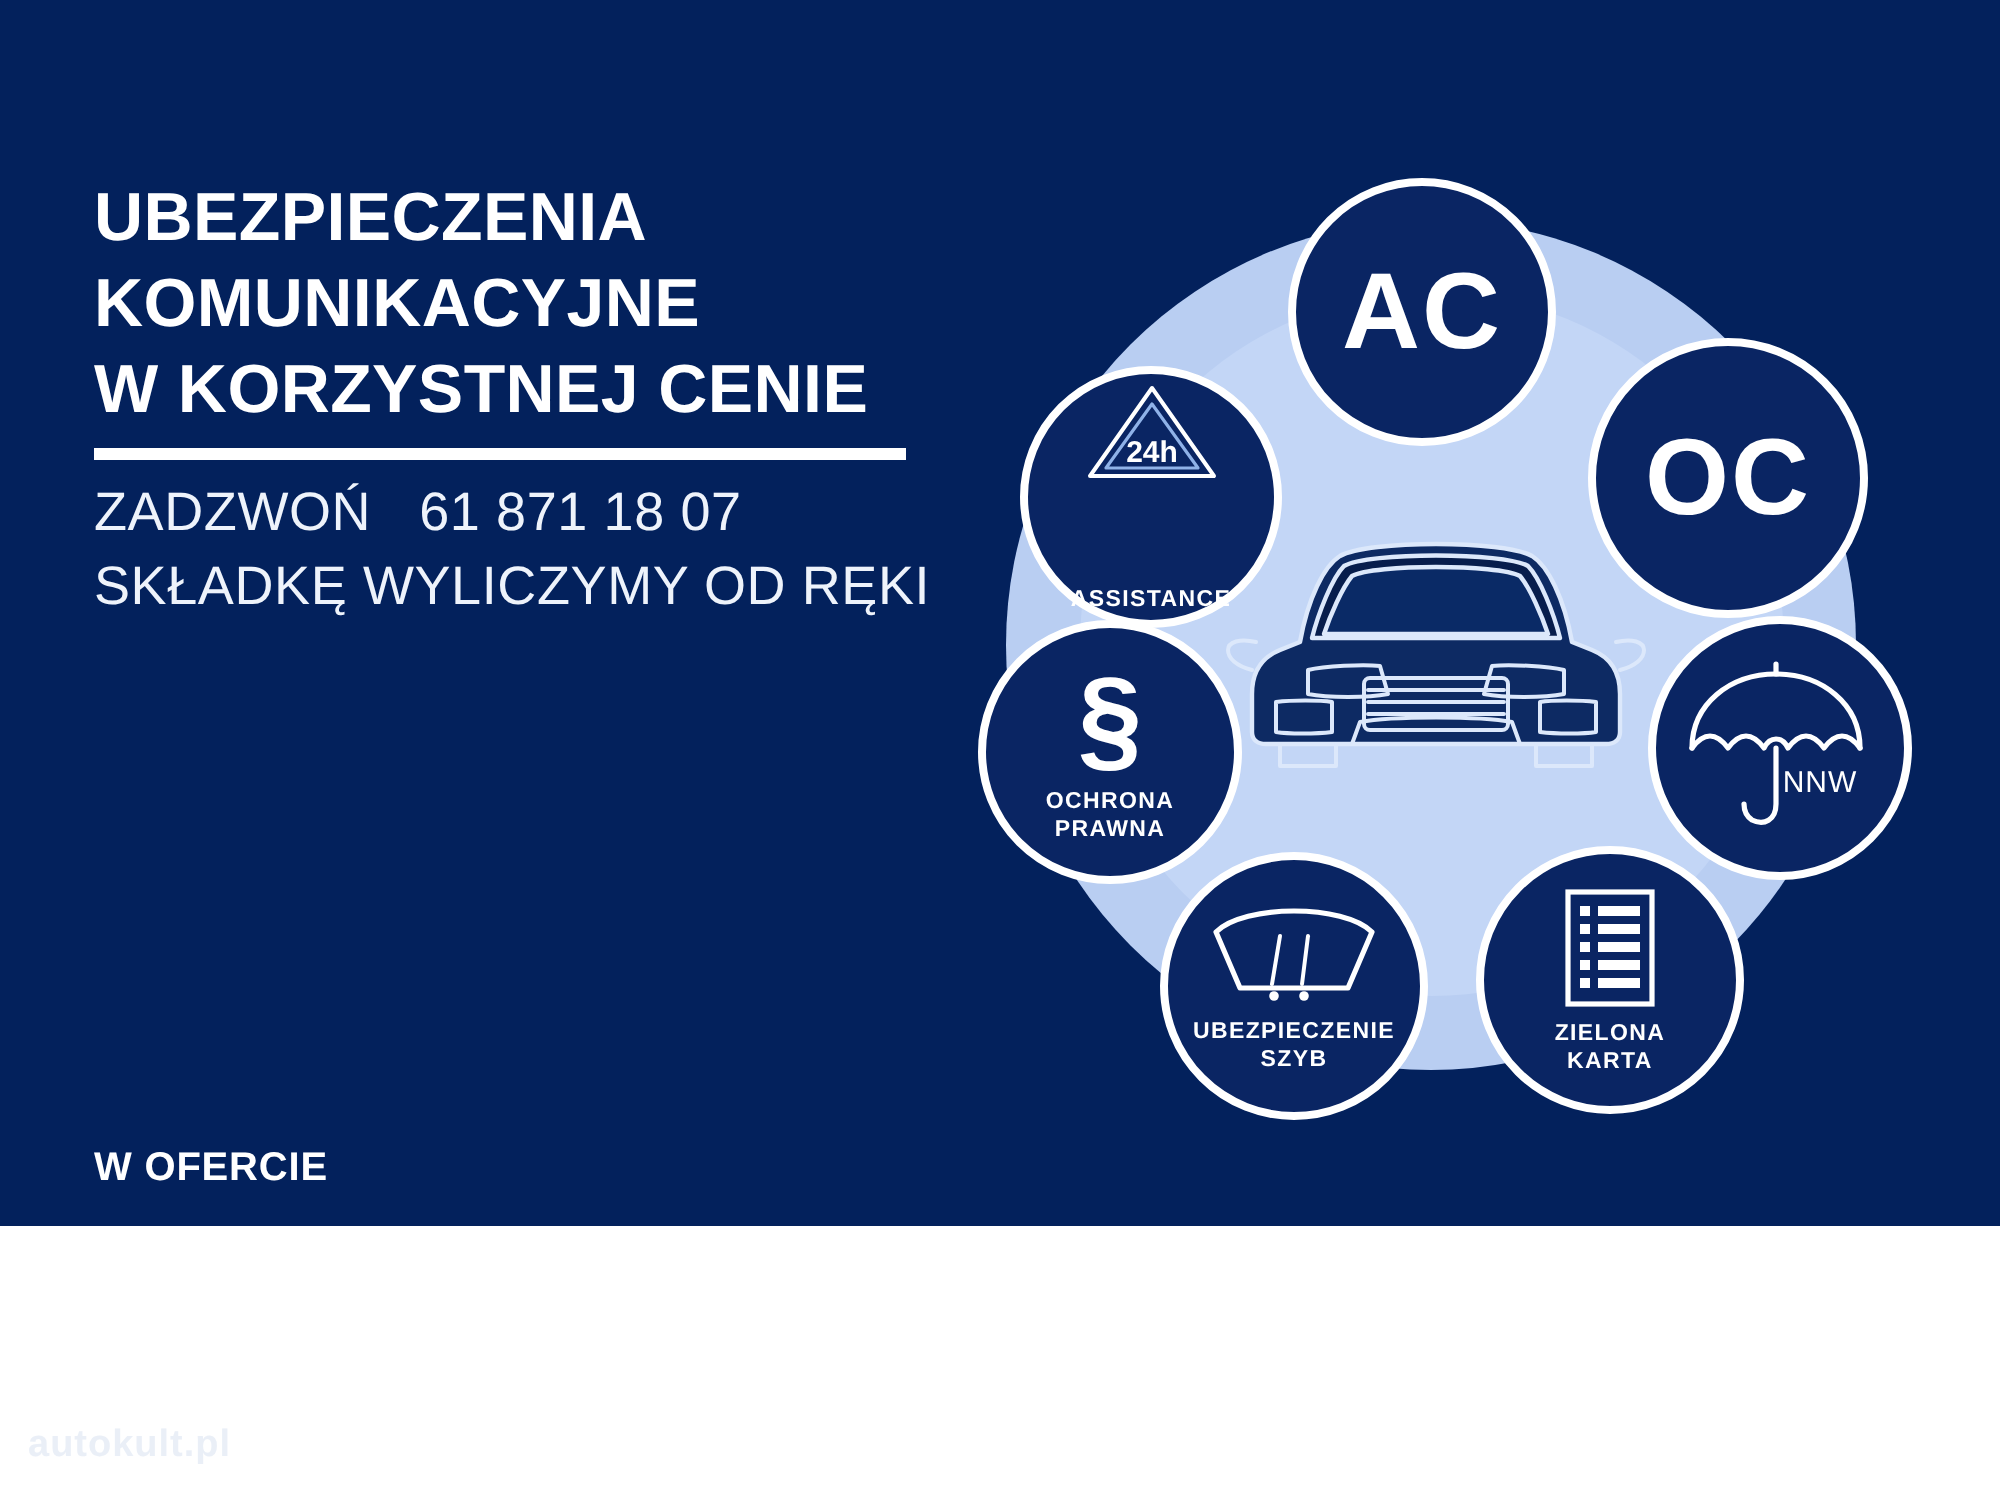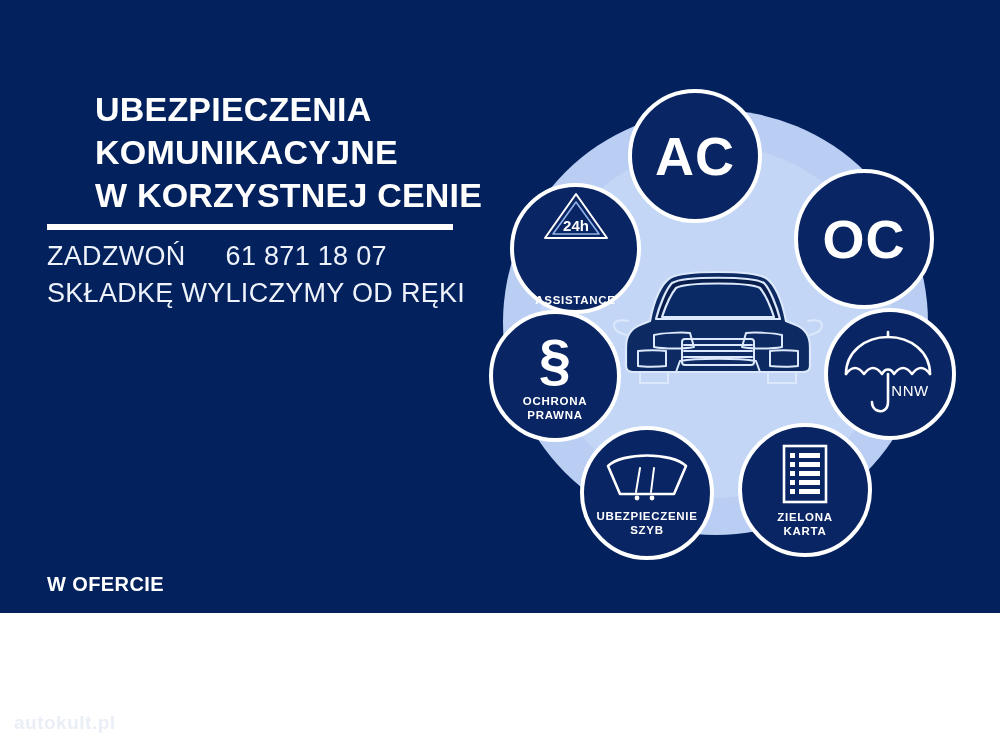--- a/index.html
+++ b/index.html
@@ -31,21 +31,20 @@
   .headline {
     position: absolute;
     left: 47px;
     top: 88px;
     width: 430px;
     color: #ffffff;
     font-weight: bold;
     font-size: 34px;
     line-height: 43px;
     letter-spacing: 0.2px;
-    margin-left: 48px;
   }
   .headline .ln { display: block; white-space: nowrap; }
   .rule {
     position: absolute;
     left: 47px;
     top: 224px;
     width: 406px;
     height: 6px;
     background: #ffffff;
   }
@@ -53,21 +52,21 @@
     position: absolute;
     left: 47px;
     top: 238px;
     width: 450px;
     color: #eef3fb;
     font-size: 27px;
     line-height: 37px;
     letter-spacing: 0.3px;
   }
   .subcopy .ln { display: block; white-space: nowrap; }
-  .subcopy .phone { margin-left: 40px; }
+  .subcopy .phone { margin-left: 24px; }
 
   .offer {
     position: absolute;
     left: 47px;
     top: 523px;
     color: #ffffff;
     font-weight: bold;
     font-size: 20px;
     line-height: 27px;
     letter-spacing: 0.4px;
@@ -129,21 +128,21 @@
     margin-top: 5px;
   }
   .badge .big {
     font-size: 54px;
     font-weight: bold;
     letter-spacing: 1px;
     line-height: 54px;
   }
   
   .b-assist { left: 30px;  top: 105px; width: 131px; height: 131px; gap: 47px; }
-  .b-ac     { left: 148px; top: 11px;  width: 134px; height: 134px; text-align: right; }
+  .b-ac     { left: 164px; top: 11px;  width: 134px; height: 134px; text-align: right; }
   .b-oc     { left: 314px; top: 91px;  width: 140px; height: 140px; }
   .b-nnw    { left: 344px; top: 230px; width: 132px; height: 132px; }
   .b-karta  { left: 258px; top: 345px; width: 134px; height: 134px; }
   .b-szyb   { left: 100px; top: 348px; width: 134px; height: 134px; }
   .b-prawna { left: 9px;   top: 232px; width: 132px; height: 132px; }
 
   .ico { display: block; }
 
   
   .footer {

